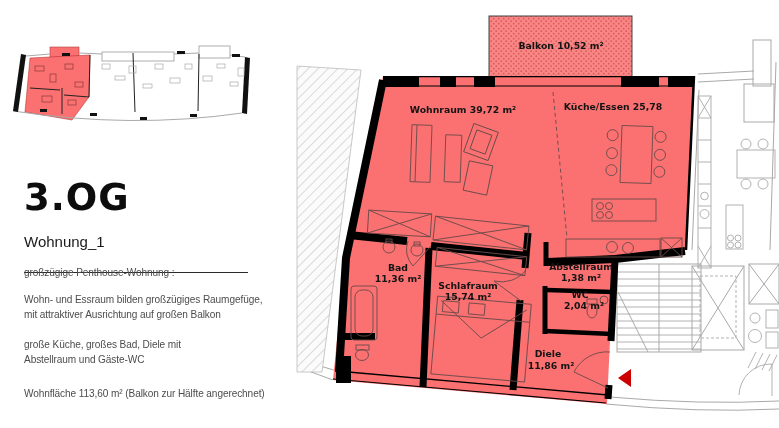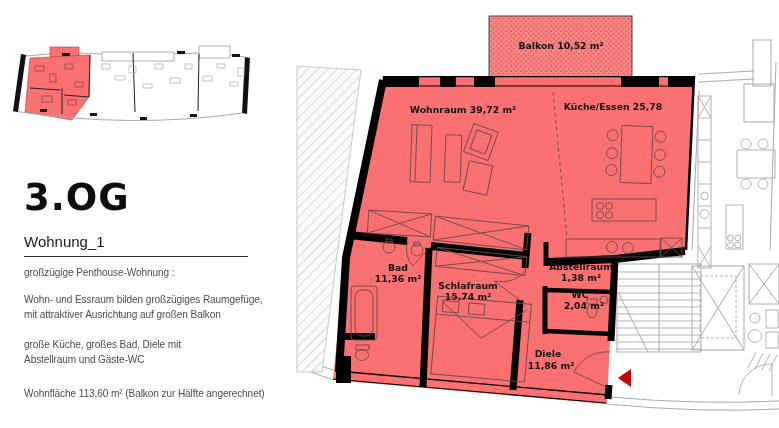--- a/index.html
+++ b/index.html
@@ -1,21 +1,21 @@
 <!DOCTYPE html>
 <html><head>
 <meta charset="utf-8">
 <style>
   html,body{margin:0;padding:0;background:#fff;}
   .canvas{position:relative;width:779px;height:428px;overflow:hidden;background:#fff;font-family:"Liberation Sans",sans-serif;}
   .sidebar{position:absolute;left:0;top:0;width:295px;height:428px;}
   .miniplan{position:absolute;left:2px;top:34px;}
   .mainplan{position:absolute;left:295px;top:0;}
   .floor-title{position:absolute;left:24px;top:176px;font-size:37px;font-weight:bold;color:#0d0d0d;font-family:"DejaVu Sans",sans-serif;letter-spacing:1px;}
-  .apt-title{position:absolute;left:24px;top:233px;width:224px;font-size:15px;color:#1a1a1a;padding-bottom:6px;border-bottom:1.6px solid #2b2b2b;}
+  .apt-title{position:absolute;left:24px;top:233px;width:224px;font-size:15px;color:#1a1a1a;padding-bottom:22px;border-bottom:1.6px solid #2b2b2b;}
   .desc{position:absolute;left:24px;font-size:10.5px;color:#4c4c4c;white-space:nowrap;transform:scaleX(.96);transform-origin:left;letter-spacing:-.1px;}
   .d0{top:266px}.d1{top:293px}.d2{top:308px}.d3{top:338px}.d4{top:353px}
   .area-line{top:387px}
   .wall{stroke:#000;fill:none;}
   .furn{stroke:#6a4a4a;fill:none;stroke-width:.9;}
   .nfurn{stroke:#a9a9a9;fill:none;stroke-width:.9;}
   .gline{stroke:#a9a9a9;fill:none;stroke-width:1;}
   .lbl{font-family:"DejaVu Sans",sans-serif;font-size:9.3px;font-weight:bold;fill:#141414;text-anchor:middle;}
   .mini-f{stroke:#aaa;fill:none;stroke-width:.7;}
   .mini-fr{stroke:#8a3a3a;fill:none;stroke-width:.7;}

